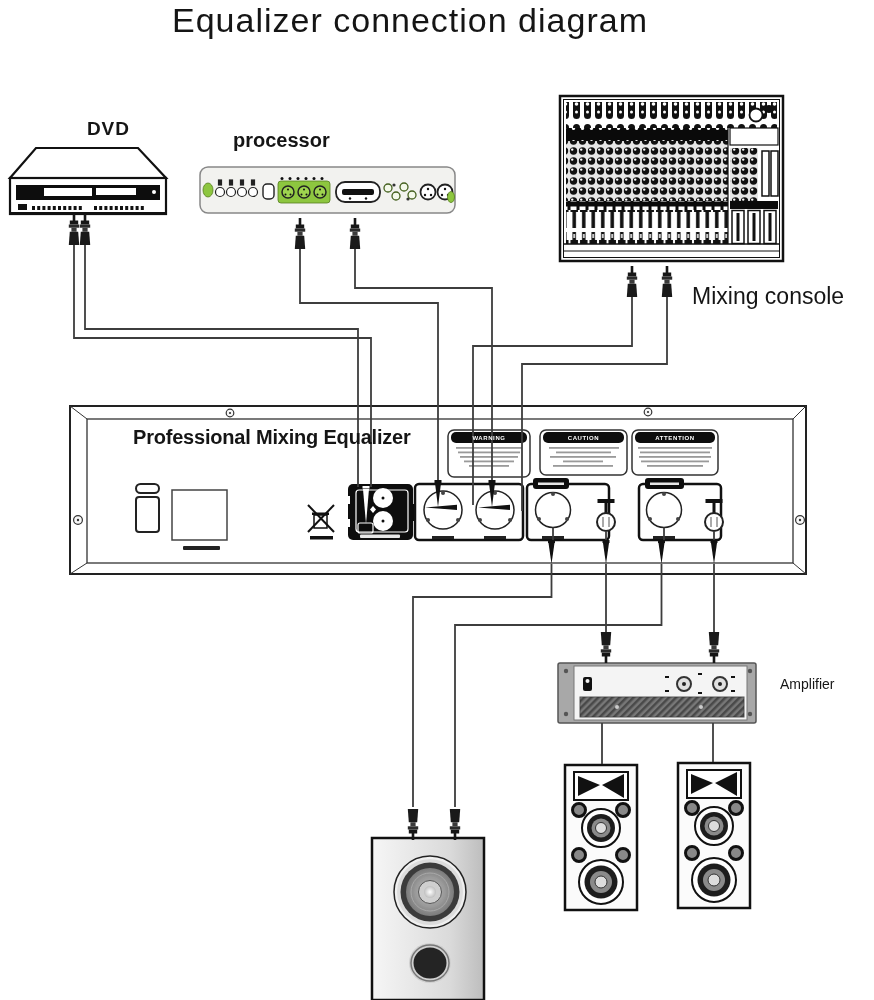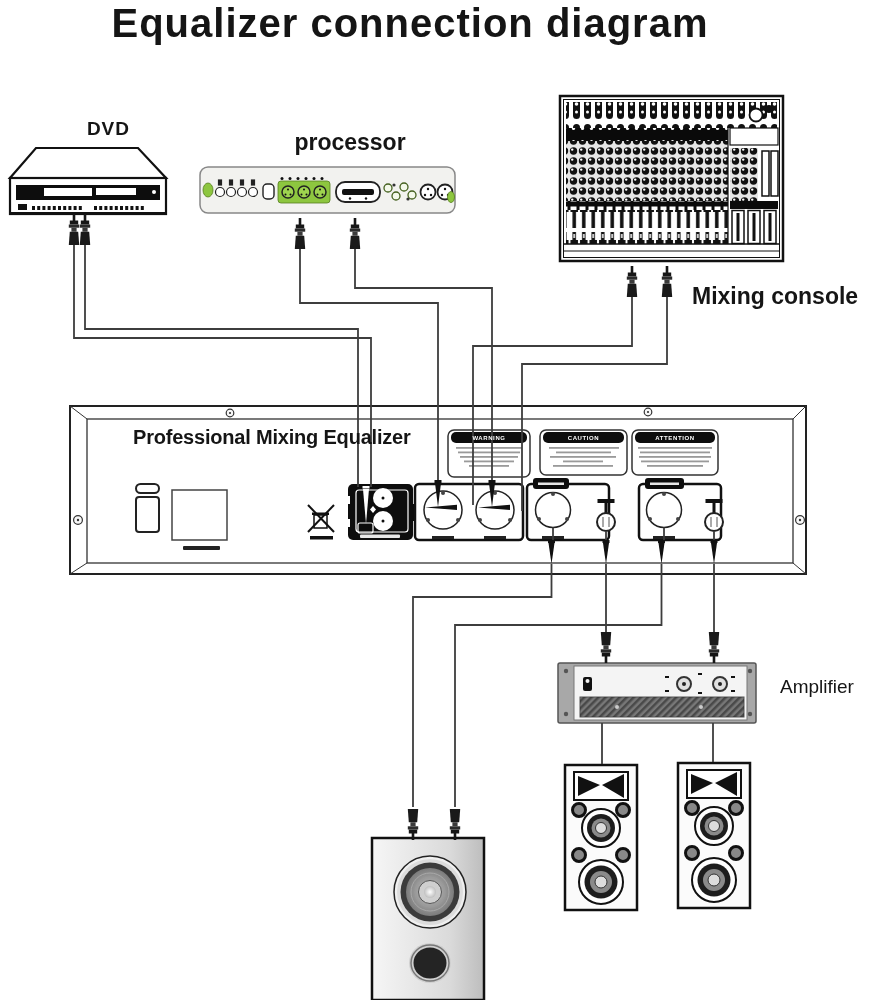--- a/index.html
+++ b/index.html
@@ -1,25 +1,25 @@
 <!DOCTYPE html>
 <html><head>
 <meta charset="utf-8">
 <style>
   html,body{margin:0;padding:0;background:#fff;}
   .canvas{position:relative;width:874px;height:1000px;background:#ffffff;overflow:hidden;
           font-family:"Liberation Sans",sans-serif;}
   .canvas svg{position:absolute;left:0;top:0;}
   .lbl{position:absolute;color:#151515;white-space:nowrap;}
-  .title{left:0;top:1px;width:820px;text-align:center;font-size:40px;font-weight:bold;letter-spacing:1px;}
+  .title{left:0;top:1px;width:820px;text-align:center;font-size:34px;font-weight:normal;letter-spacing:1px;}
   .dvd-lbl{left:20px;top:118px;width:110px;text-align:right;font-size:19px;font-weight:bold;letter-spacing:1px;}
-  .proc-lbl{left:260px;top:129px;width:180px;text-align:center;font-size:23px;font-weight:bold;}
-  .mix-lbl{left:692px;top:283px;font-size:23px;font-weight:bold;}
+  .proc-lbl{left:233px;top:129px;width:180px;text-align:left;font-size:20px;font-weight:bold;}
+  .mix-lbl{left:692px;top:283px;font-size:23px;}
   .eq-lbl{left:133px;top:426px;font-size:20px;font-weight:bold;letter-spacing:-0.2px;}
-  .amp-lbl{left:780px;top:676px;font-size:19px;}
+  .amp-lbl{left:780px;top:676px;font-size:14px;}
   .warnhead{position:absolute;color:#ffffff;font-size:6px;font-weight:bold;text-align:center;
             line-height:10px;letter-spacing:0.6px;overflow:hidden;}
   .wh1{left:451px;top:433px;width:76px;height:10px;}
   .wh2{left:543px;top:433px;width:81px;height:10px;}
   .wh3{left:635px;top:433px;width:80px;height:10px;}
 </style>
 </head>
 <body>
 
 <div class="canvas">

